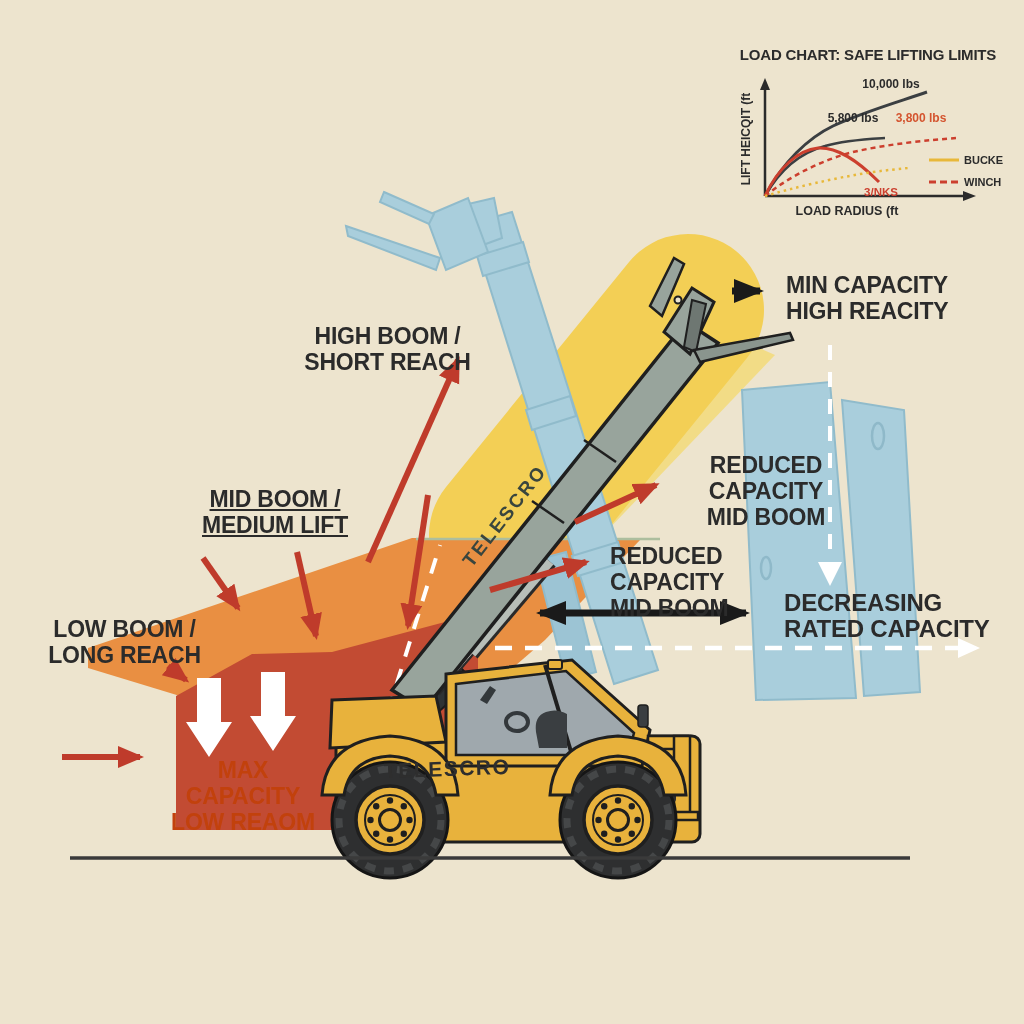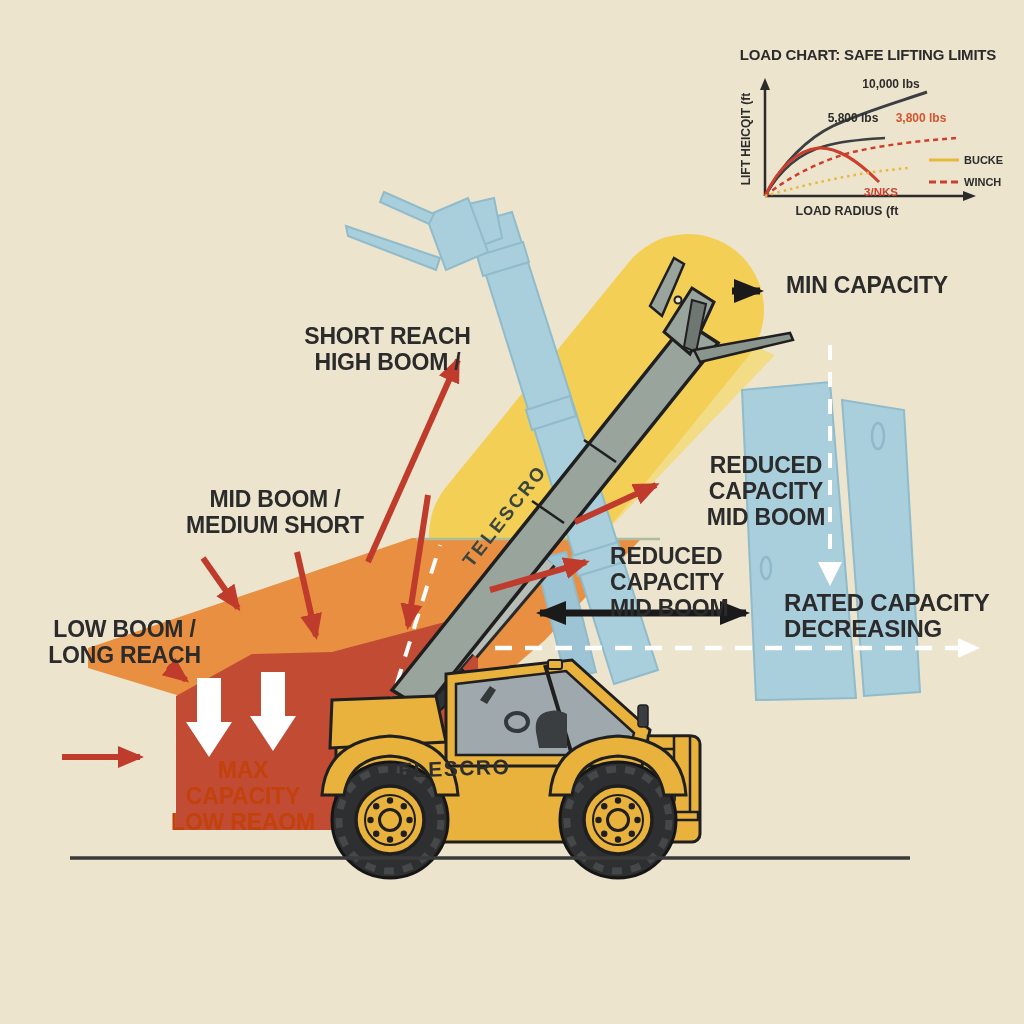--- a/index.html
+++ b/index.html
@@ -179,49 +179,50 @@
 
     <g stroke="#1a1a1a" fill="none">
       <line x1="732" y1="291" x2="760" y2="291" stroke-width="7" marker-end="url(#blackHead)"></line>
       <line x1="540" y1="613" x2="746" y2="613" stroke-width="7" marker-start="url(#blackHeadRev)" marker-end="url(#blackHead)"></line>
     </g>
 
     <line x1="70" y1="858" x2="910" y2="858" stroke="#3a3a3a" stroke-width="3.5"></line>
   </svg>
 
   <div class="lbl f20 c" style="left:295px;top:323px;width:185px;">
+    <div>HIGH BOOM /</div>
     <div>SHORT REACH</div>
-    <div>HIGH BOOM /</div>
-  </div>
-  <div class="lbl f20 c" style="left:185px;top:486px;width:180px;">
+  </div>
+  <div class="lbl f20 c" style="left:185px;top:486px;width:180px;text-decoration:underline;">
     <div>MID BOOM /</div>
-    <div>MEDIUM SHORT</div>
+    <div>MEDIUM LIFT</div>
   </div>
   <div class="lbl f20 c" style="left:42px;top:616px;width:165px;">
     <div>LOW BOOM /</div>
     <div>LONG REACH</div>
   </div>
   <div class="lbl f20 c white" style="left:158px;top:757px;width:170px;">
     <div>MAX CAPACITY</div>
     <div>LOW REAOM</div>
   </div>
   <div class="lbl f20" style="left:786px;top:272px;width:210px;">
     <div>MIN CAPACITY</div>
+    <div>HIGH REACITY</div>
   </div>
   <div class="lbl f20 c" style="left:680px;top:452px;width:172px;">
     <div>REDUCED CAPACITY</div>
     <div>MID BOOM</div>
   </div>
   <div class="lbl f20" style="left:610px;top:543px;width:180px;">
     <div>REDUCED CAPACITY</div>
     <div>MID BOOM</div>
   </div>
   <div class="lbl f24" style="left:784px;top:590px;width:230px;">
+    <div>DECREASING</div>
     <div>RATED CAPACITY</div>
-    <div>DECREASING</div>
   </div>
 
   <div class="brand-body">TELESCRO</div>
   <div class="brand-boom">TELESCRO</div>
 
   <div class="chart">
     <div class="chart-title">LOAD CHART: SAFE LIFTING LIMITS</div>
     <div class="chart-ylabel">LIFT HEICQIT (ft</div>
     <div class="chart-xlabel">LOAD RADIUS (ft</div>
     <svg class="chart-svg" width="270" height="150" viewBox="0 0 270 150">

